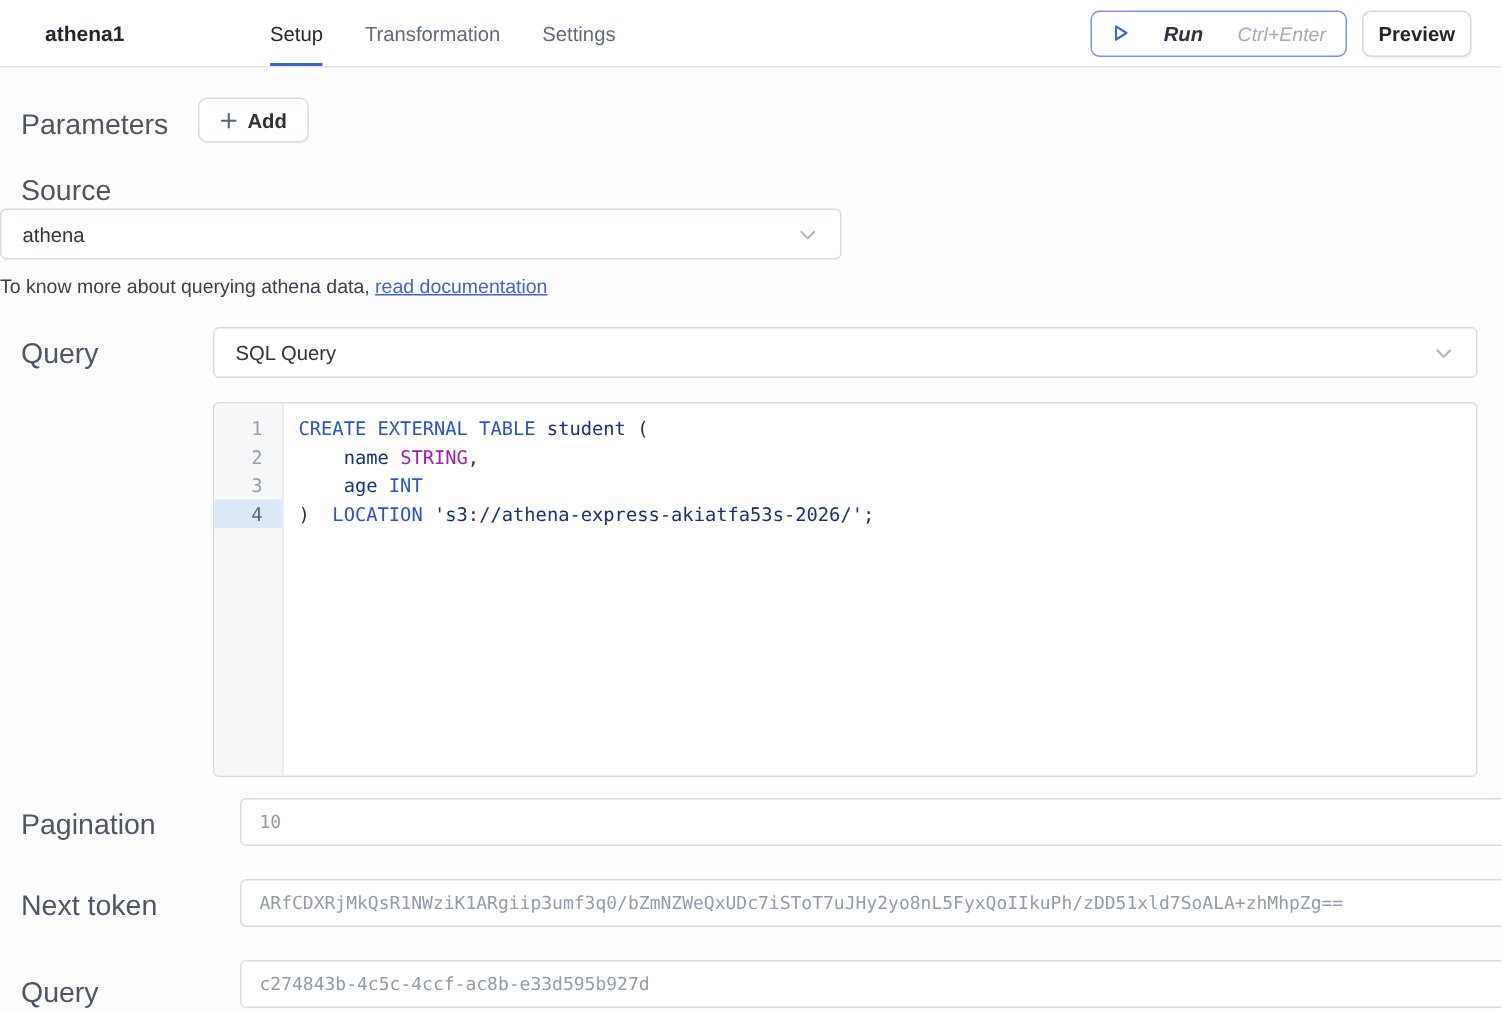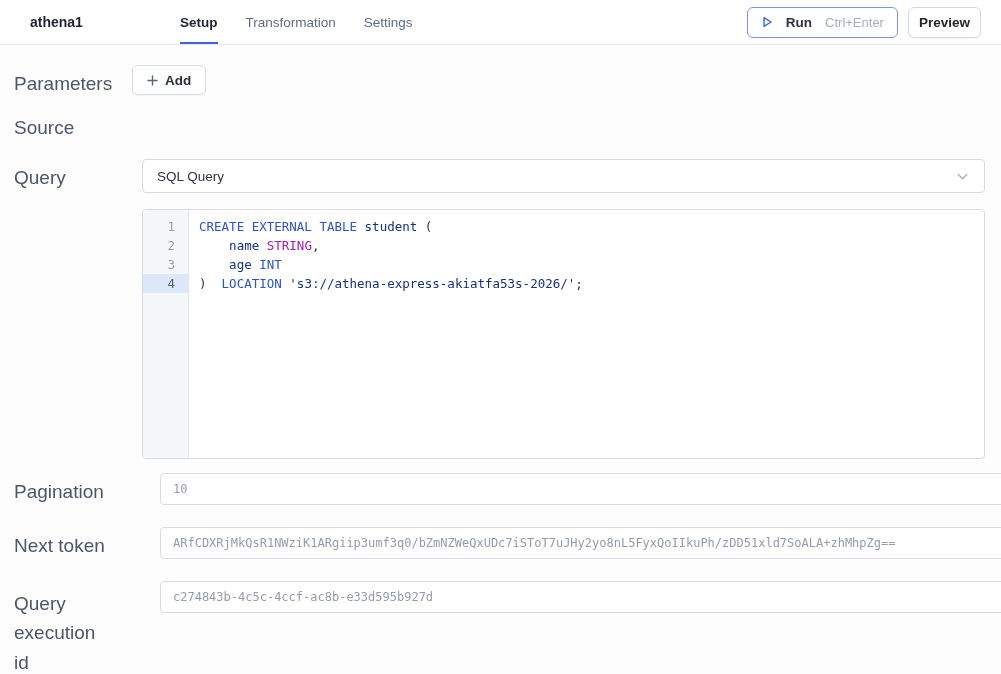--- a/index.html
+++ b/index.html
@@ -24,30 +24,30 @@
   }
   .query-title { font-size: 14px; font-weight: 700; color: #1f2430; cursor: text; }
   .tabs { display: flex; gap: 28px; align-items: stretch; }
   .tab {
     display: flex; align-items: center;
     font-size: 13.5px; color: #5f6b80;
     border-bottom: 2px solid transparent;
     padding-top: 2px;
     cursor: pointer;
   }
-  .tab.active { color: #1f2430; font-weight: 700; border-bottom-color: #3e63dd; }
+  .tab.active { color: #1f2430; font-weight: 400; border-bottom-color: #3e63dd; }
   .header-actions {
     margin-left: auto; display: flex; align-items: center;
     gap: 10px; padding-right: 20px;
   }
   .run-btn {
-    display: inline-flex; align-items: center; gap: 13px;
+    display: inline-flex; align-items: center; gap: 23px;
     height: 31px; padding: 0 13px;
     background: #ffffff; border: 1px solid #7d92e8; border-radius: 6px;
-    cursor: pointer; font-family: inherit;
+    cursor: pointer; font-family: inherit; font-style: italic;
   }
   .run-label { font-size: 13.5px; font-weight: 700; color: #2b3240; }
   .run-shortcut { font-size: 13px; color: #a4adbb; }
   .preview-btn {
     height: 31px; padding: 0 10px;
     background: #ffffff; border: 1px solid #d4d9e0; border-radius: 6px;
     font-size: 13.5px; font-weight: 600; color: #23272d;
     box-shadow: 0 1px 1px rgba(0,0,0,0.04);
     cursor: pointer; font-family: inherit; text-align: right;
   }
@@ -161,20 +161,33 @@
                 <path d="M5.5 1 V10 M1 5.5 H10" stroke="#5b6573" stroke-width="1.4" stroke-linecap="round"></path>
               </svg>
           </span>
           <span>Add</span>
         </button>
       </div>
     </div>
 
     <div class="row row-source">
       <div class="row-label">Source</div>
+      <div class="row-content">
+        <div class="select-box select-source">
+          <span>athena</span>
+          <span class="chevron">
+            <svg width="15" height="15" viewBox="0 0 16 16">
+                <path d="M3.5 6 L8 10.5 L12.5 6" fill="none" stroke="#b0b8c4" stroke-width="1.6" stroke-linecap="round" stroke-linejoin="round"></path>
+              </svg>
+          </span>
+        </div>
+        <div class="help-text">
+          <span>To know more about querying athena data, </span><span class="help-link">read documentation</span>
+        </div>
+      </div>
     </div>
 
     <div class="row row-query">
       <div class="row-label">Query</div>
       <div class="row-content">
         <div class="select-box">
           <span>SQL Query</span>
           <span class="chevron">
             <svg width="15" height="15" viewBox="0 0 16 16">
                 <path d="M3.5 6 L8 10.5 L12.5 6" fill="none" stroke="#b0b8c4" stroke-width="1.6" stroke-linecap="round" stroke-linejoin="round"></path>

